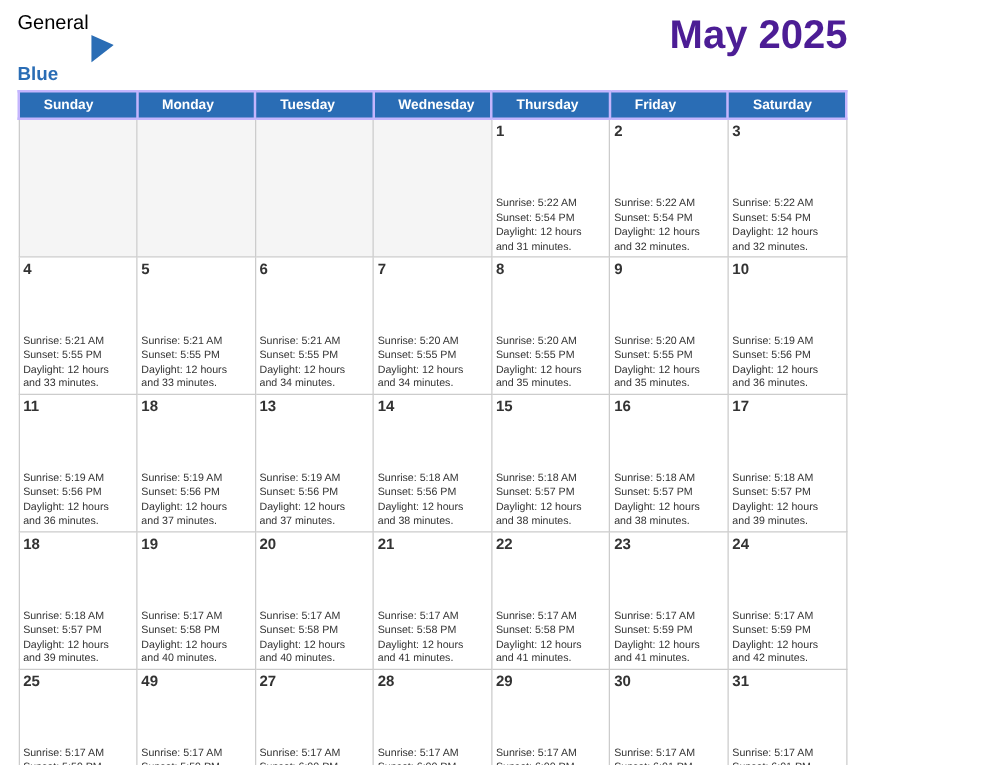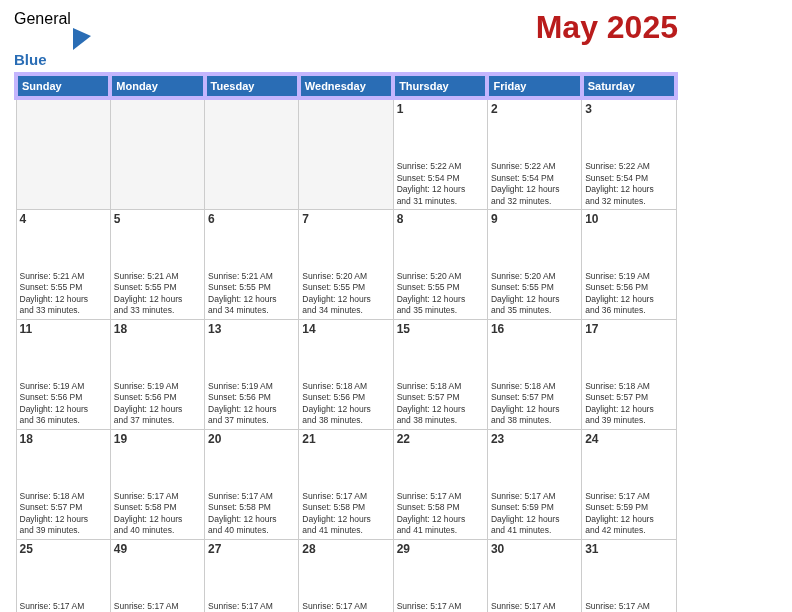--- a/index.html
+++ b/index.html
@@ -33,40 +33,40 @@
       width: 18px;
       height: 22px;
       margin-left: 2px;
     }
     .title-section {
       text-align: right;
     }
     .month-year {
       font-size: 32px;
       font-weight: bold;
-      color: #b91c1c;
+      color: #4c1d95;
       line-height: 1.1;
     }
     .location {
       font-size: 14px;
       color: #333;
     }
     table {
       width: 100%;
       border-collapse: collapse;
       table-layout: fixed;
     }
     th {
       background-color: #2a6db5;
       color: #fff;
       font-size: 11px;
       font-weight: bold;
-      padding: 4px 4px;
+      padding: 4px 19px;
       text-align: left;
-      border: 4px solid #c4b5fd;
+      border: 2px solid #c4b5fd;
     }
     td {
       vertical-align: top;
       border: 1px solid #ccc;
       padding: 2px 3px;
       font-size: 9px;
       color: #333;
       height: 82px;
       background: #fff;
     }

